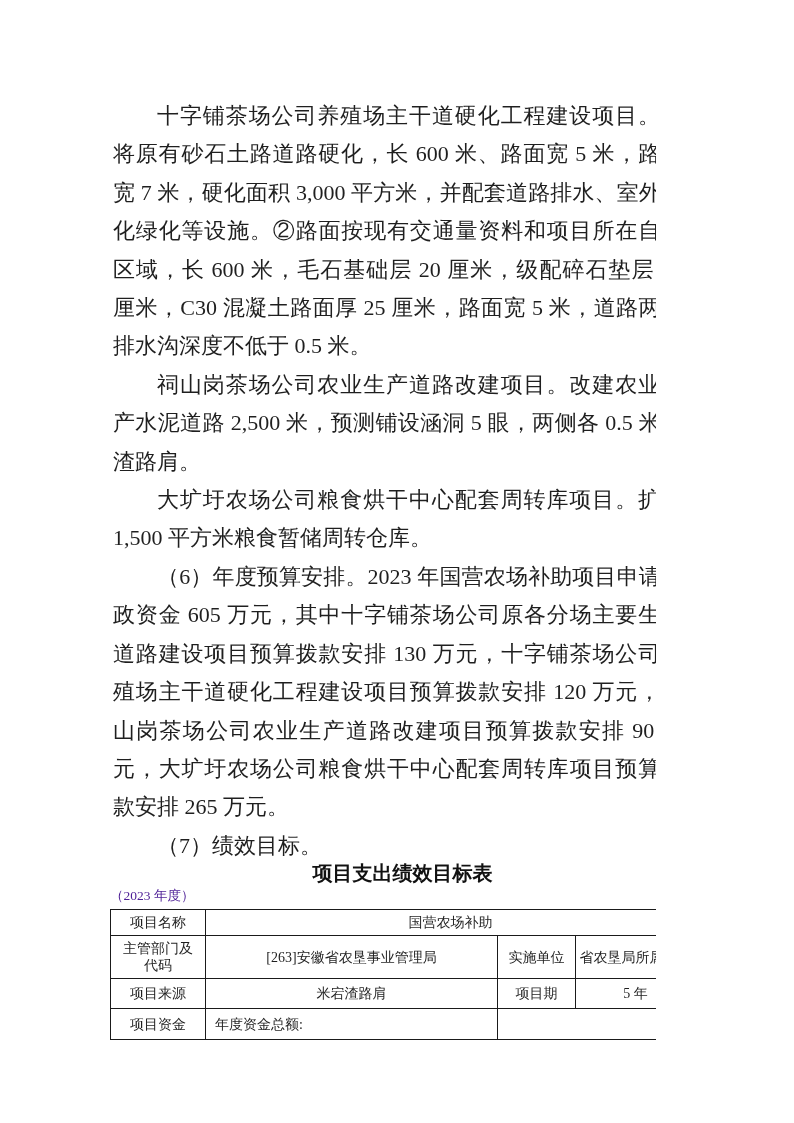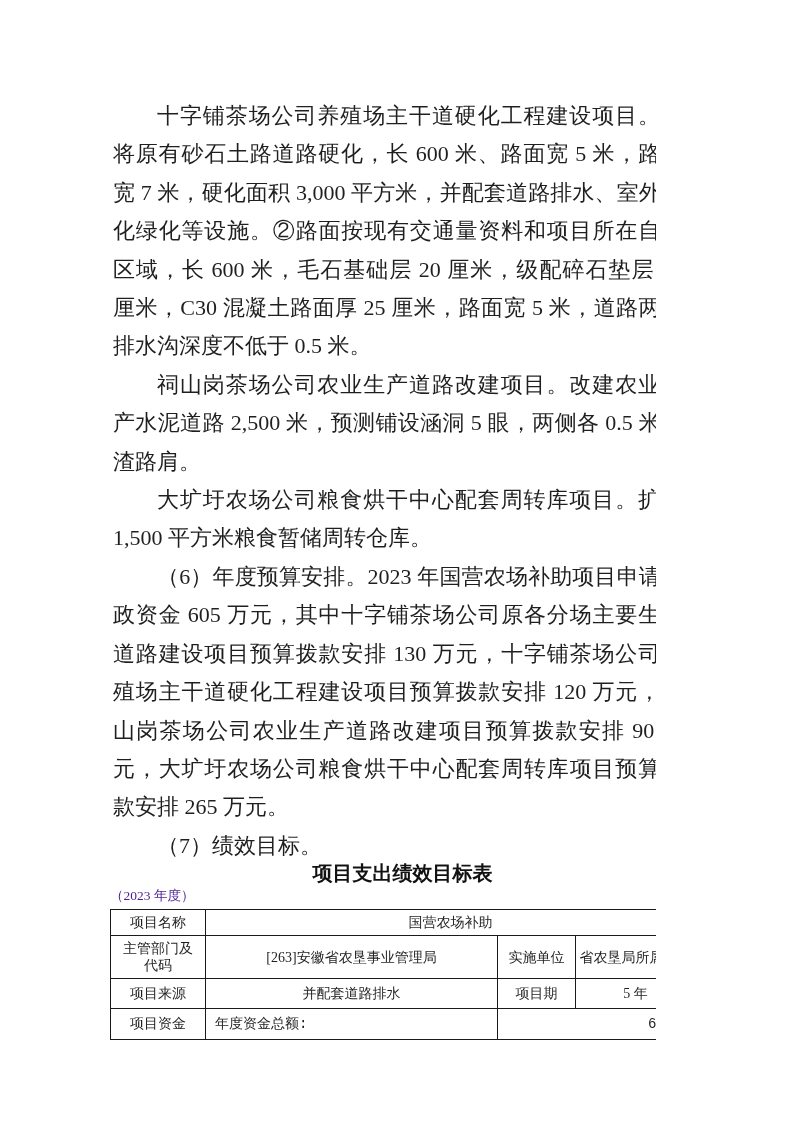--- a/index.html
+++ b/index.html
@@ -67,21 +67,21 @@
     margin-left: 33px;
   }
   table.perf .lbl { text-align: center; }
   table.perf .c   { text-align: center; }
   table.perf .l   { text-align: left;  padding-left: 9px; }
   table.perf .r   { text-align: right; padding-right: 5px; }
   .prewrap { white-space: pre-line; }
   tr.row-1 td { height: 21px; }
   tr.row-2 td { height: 38px; }
   tr.row-3 td { height: 25px; }
-  tr.row-4 td { height: 26px; font-family: Liberation Mono, monospace; }
+  tr.row-4 td { height: 26px; }
   .pageno {
     position: absolute;
     top: 1040px;
     left: 604px;
     width: 105px;
     text-align: right;
     font-family: "Liberation Serif", "DejaVu Serif", serif;
     font-size: 14.5px;
     color: #1f1f1f;
   }
@@ -117,21 +117,21 @@
         </tr>
         <tr class="row-2">
           <td class="lbl prewrap">主管部门及
 代码</td>
           <td class="c">[263]安徽省农垦事业管理局</td>
           <td class="lbl">实施单位</td>
           <td class="c">省农垦局所属农场</td>
         </tr>
         <tr class="row-3">
           <td class="lbl">项目来源</td>
-          <td class="c">并配套道路排水</td>
+          <td class="c">米宕渣路肩</td>
           <td class="lbl">项目期</td>
           <td class="c">5 年</td>
         </tr>
         <tr class="row-4">
           <td class="lbl">项目资金</td>
           <td class="l">年度资金总额:</td>
           <td class="r" colspan="2">605.0</td>
         </tr>
       </tbody>
     </table>

